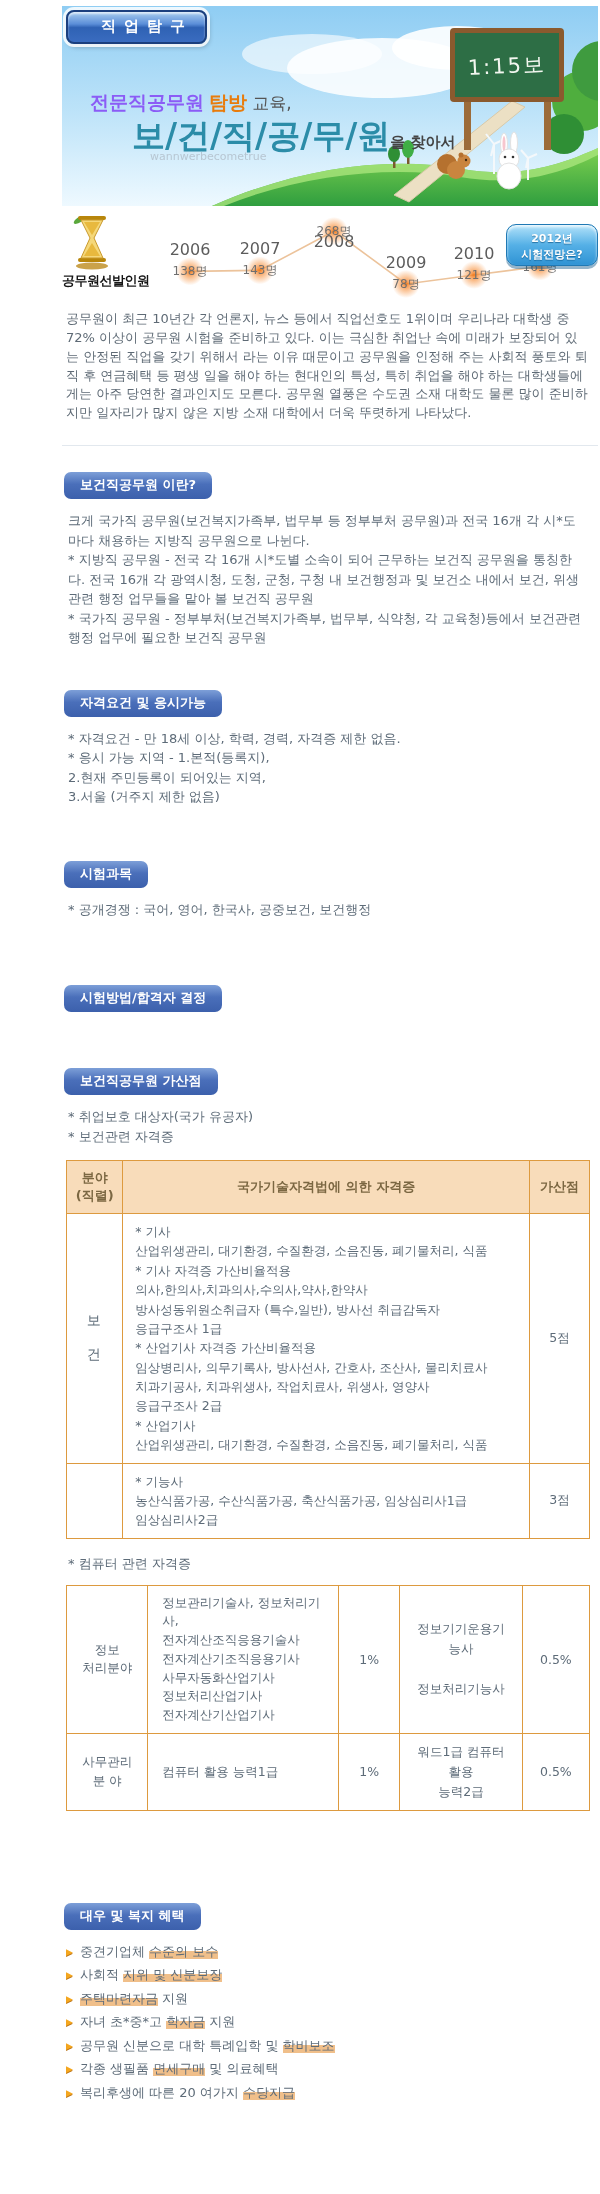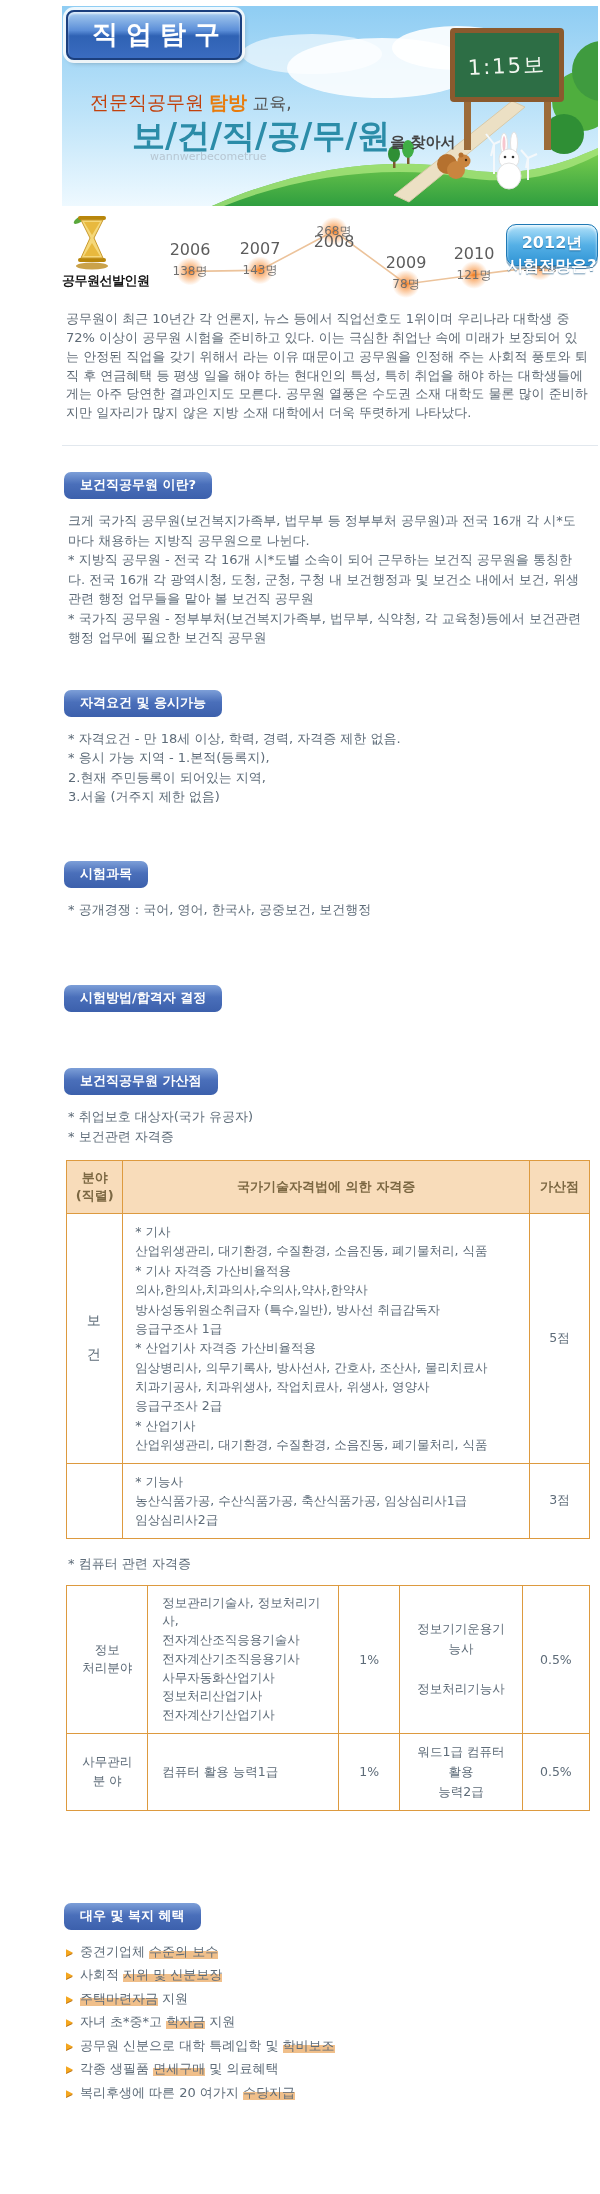--- a/index.html
+++ b/index.html
@@ -3,45 +3,45 @@
 <meta charset="utf-8">
 <title>보건직공무원 탐방교육</title>
 <style>
   html,body{margin:0;padding:0;background:#fff;}
   .page{position:relative;width:600px;min-height:2194px;background:#fff;
         font-family:"DejaVu Sans","Liberation Sans",sans-serif;overflow:hidden;}
 
   
   .banner{position:relative;margin:6px 0 0 62px;width:536px;height:200px;}
   .banner-svg{position:absolute;left:0;top:0;width:536px;height:200px;}
-  .job-btn{position:absolute;left:4px;top:4px;padding:5px 12px 6px 24px;
-           font-size:26px;font-weight:bold;color:#fff;letter-spacing:8px;
+  .job-btn{position:absolute;left:4px;top:4px;padding:5px 12px 6px 33px;
+           font-size:15px;font-weight:bold;color:#fff;letter-spacing:8px;
            background:linear-gradient(180deg,#a8cdf0 0%,#5b8ed8 40%,#2f62b4 52%,#3a6cc0 100%);
            border:2px solid #1b3f7e;border-radius:8px;cursor:pointer;
            box-shadow:0 0 0 3px rgba(255,255,255,.85),2px 3px 5px rgba(0,0,0,.25),inset 0 2px 2px rgba(255,255,255,.6);}
   .head-line1{position:absolute;left:28px;top:84px;white-space:nowrap;}
-  .t-green{color:#c2410c;font-weight:normal;font-size:19px;}
+  .t-green{color:#8b5cf6;font-weight:bold;font-size:19px;}
   .t-orange{color:#e87c0c;font-weight:bold;font-size:19px;}
   .t-dark{color:#555;font-size:17px;}
   .head-line2{position:absolute;left:70px;top:108px;white-space:nowrap;}
   .t-blue{color:#2b8ca8;font-weight:bold;font-size:33px;}
   .t-sub{color:#444;font-size:15px;font-weight:bold;}
   .watermark{position:absolute;left:88px;top:144px;font-size:11px;color:#b7c6d2;}
 
   
   .chart-row{position:relative;margin:6px 0 0 62px;width:536px;height:86px;}
   .hourglass{position:absolute;left:8px;top:0;}
   .chart-caption{position:absolute;left:0;top:60px;width:120px;font-size:13px;
                  font-weight:bold;color:#151515;letter-spacing:-0.5px;}
   #sel-chart{position:absolute;left:98px;top:-6px;width:410px;height:92px;overflow:visible;}
   .badge-2012{position:absolute;right:0;top:12px;width:92px;height:42px;border-radius:10px;
               background:linear-gradient(180deg,#b3e2fa,#55b0e6 50%,#2f93d4);
               border:1px solid #2079b4;cursor:pointer;
               box-shadow:0 3px 0 rgba(20,90,140,.45),inset 0 2px 3px rgba(255,255,255,.8);
-              color:#fff;text-align:center;font-size:16px;font-weight:bold;
+              color:#fff;text-align:center;font-size:11px;font-weight:bold;
               padding-top:6px;line-height:1.45;text-shadow:0 1px 1px rgba(0,70,120,.6);box-sizing:border-box;}
 
   
   .intro{margin:12px 12px 0 66px;font-size:13px;line-height:1.45;color:#5e6a75;}
   .divider{border:none;border-top:1px solid #e2e8ee;margin:22px 0 0 62px;width:536px;}
   .sections{margin:0 10px 0 64px;}
   .sec-badge{display:inline-block;padding:4px 16px 5px;border-radius:7px;
              background:linear-gradient(180deg,#7d9fd8,#4a6fba 45%,#3c60ac);
              color:#fff;font-size:13px;font-weight:bold;}
   .sec-body{margin:12px 2px 0 4px;font-size:13px;line-height:1.5;color:#5d6b78;white-space:pre-line;}

